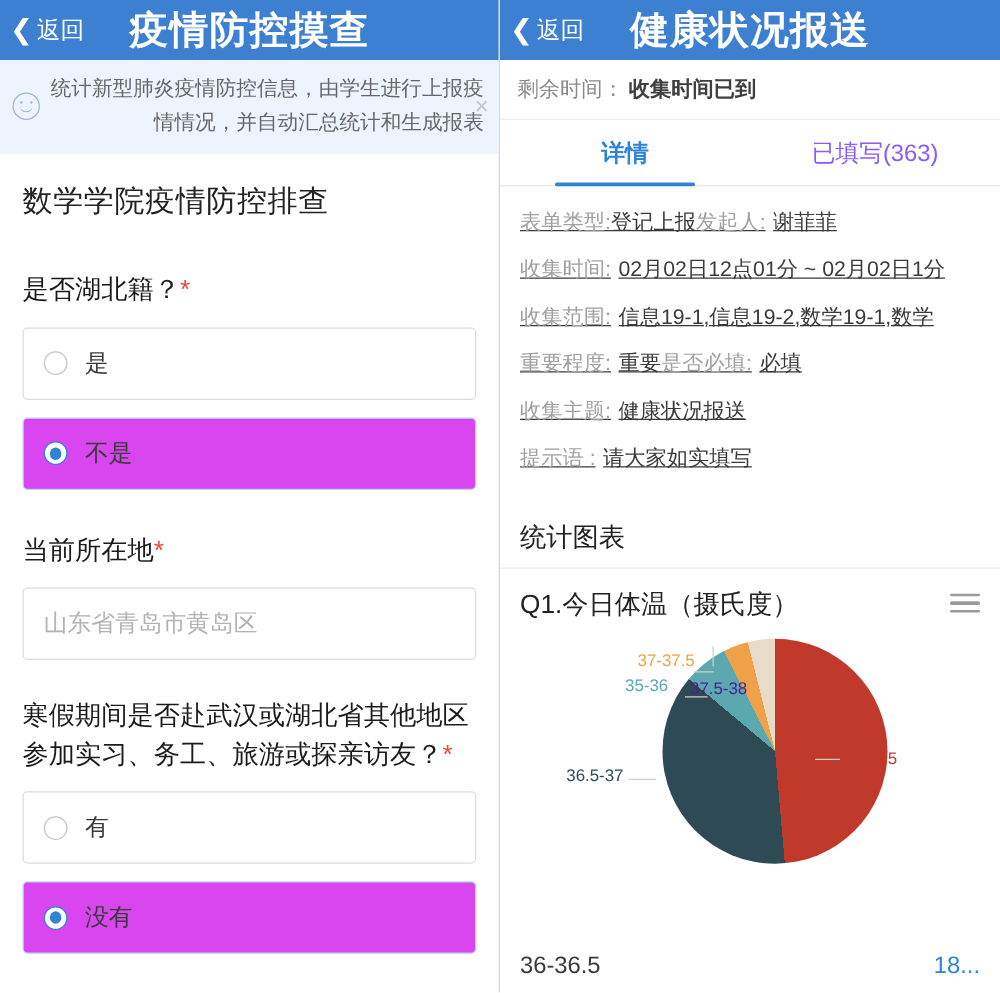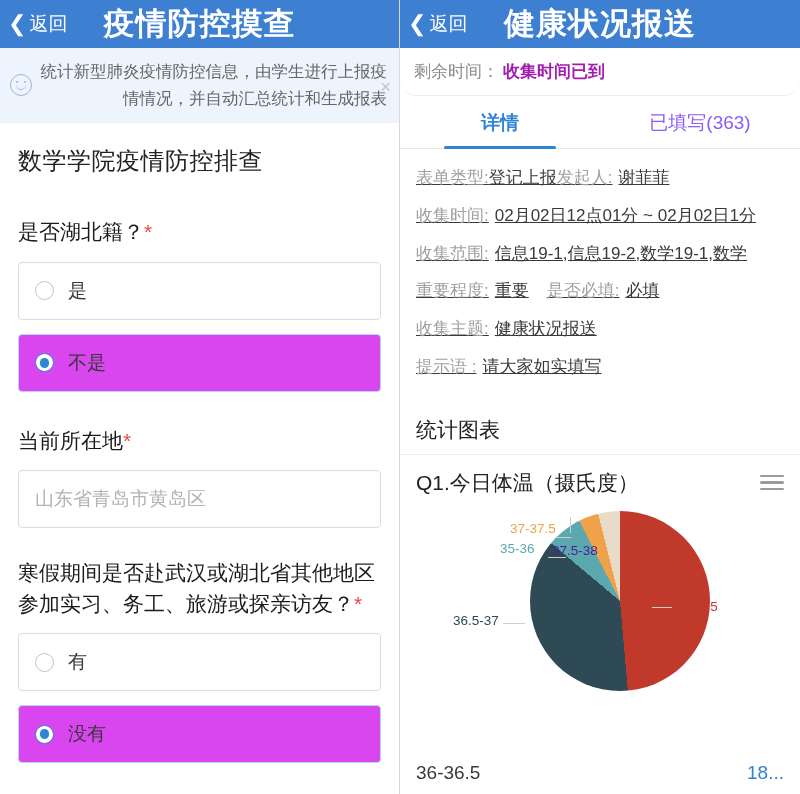--- a/index.html
+++ b/index.html
@@ -89,42 +89,41 @@
     height: 58px; border: 1px solid #dcdcdc; border-radius: 4px;
     display: flex; align-items: center; padding: 0 16px;
     font-size: 19px; color: #b3b3b3; background: #fff;
   }
 
   
   .timebar {
     display: flex; align-items: center; gap: 4px;
     padding: 12px 14px; font-size: 17px; color: #8a8a8a;
     border-bottom: 1px solid #ededed;
-    border-radius: 17px;
-  }
-  .timebar .val { color: #a21caf; font-weight: 700; }
+  }
+  .timebar .val { color: #404040; font-weight: 700; }
   .tabs { display: flex; border-bottom: 1px solid #e6e6e6; }
   .tab {
     flex: 1; text-align: center; padding: 14px 0 12px;
     font-size: 19px; color: #8b5cf6; position: relative;
   }
   .tab.active { color: #2f84d6; font-weight: 600; }
   .tab.active::after {
     content: ""; position: absolute; left: 22%; right: 22%; bottom: -1px;
     height: 3px; background: #2f84d6; border-radius: 2px;
   }
   .meta { padding: 14px 16px 4px 16px; }
   .meta-row {
     display: flex; font-size: 17px; line-height: 1.75; color: #3a3a3a;
     margin-bottom: 8px;
     text-decoration: underline;
   }
   .meta-key { color: #a0a0a0; flex: 0 0 auto; white-space: nowrap; }
   .meta-val { color: #3a3a3a; flex: 1; word-break: break-all; }
-  .meta-key2 { color: #a0a0a0; margin-left: 18px; white-space: nowrap; }
+  .meta-key2 { color: #a0a0a0; white-space: nowrap; }
   .sec-title {
     font-size: 21px; color: #222; padding: 16px 16px 10px 16px;
     border-bottom: 1px solid #ededed; margin-top: 6px;
   }
   .chart-head {
     display: flex; align-items: center; justify-content: space-between;
     padding: 14px 16px 6px 16px;
   }
   .chart-q { font-size: 21px; color: #222; }
   .list-icon { display: flex; flex-direction: column; gap: 4px; width: 24px; }

